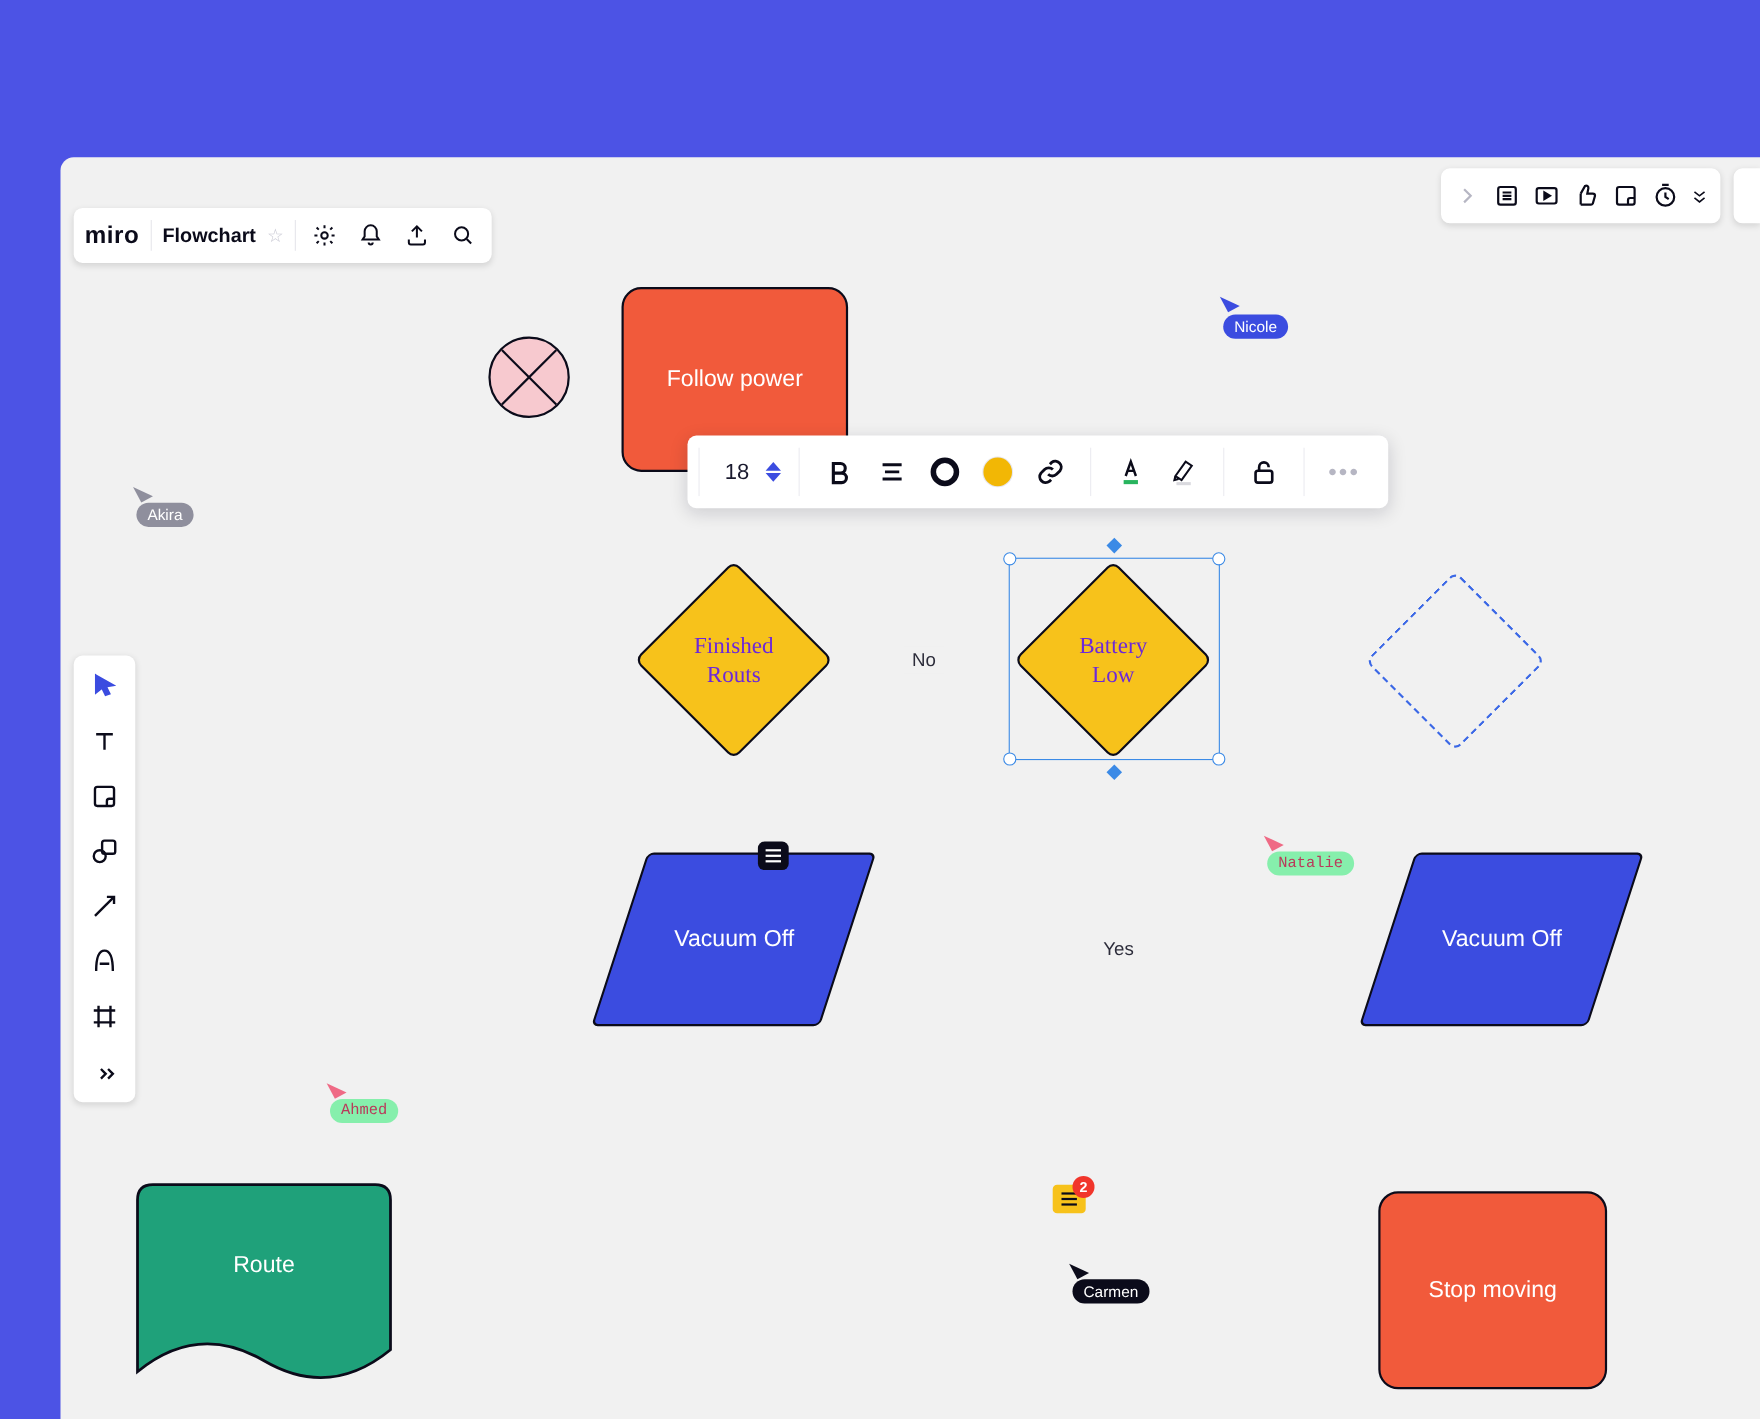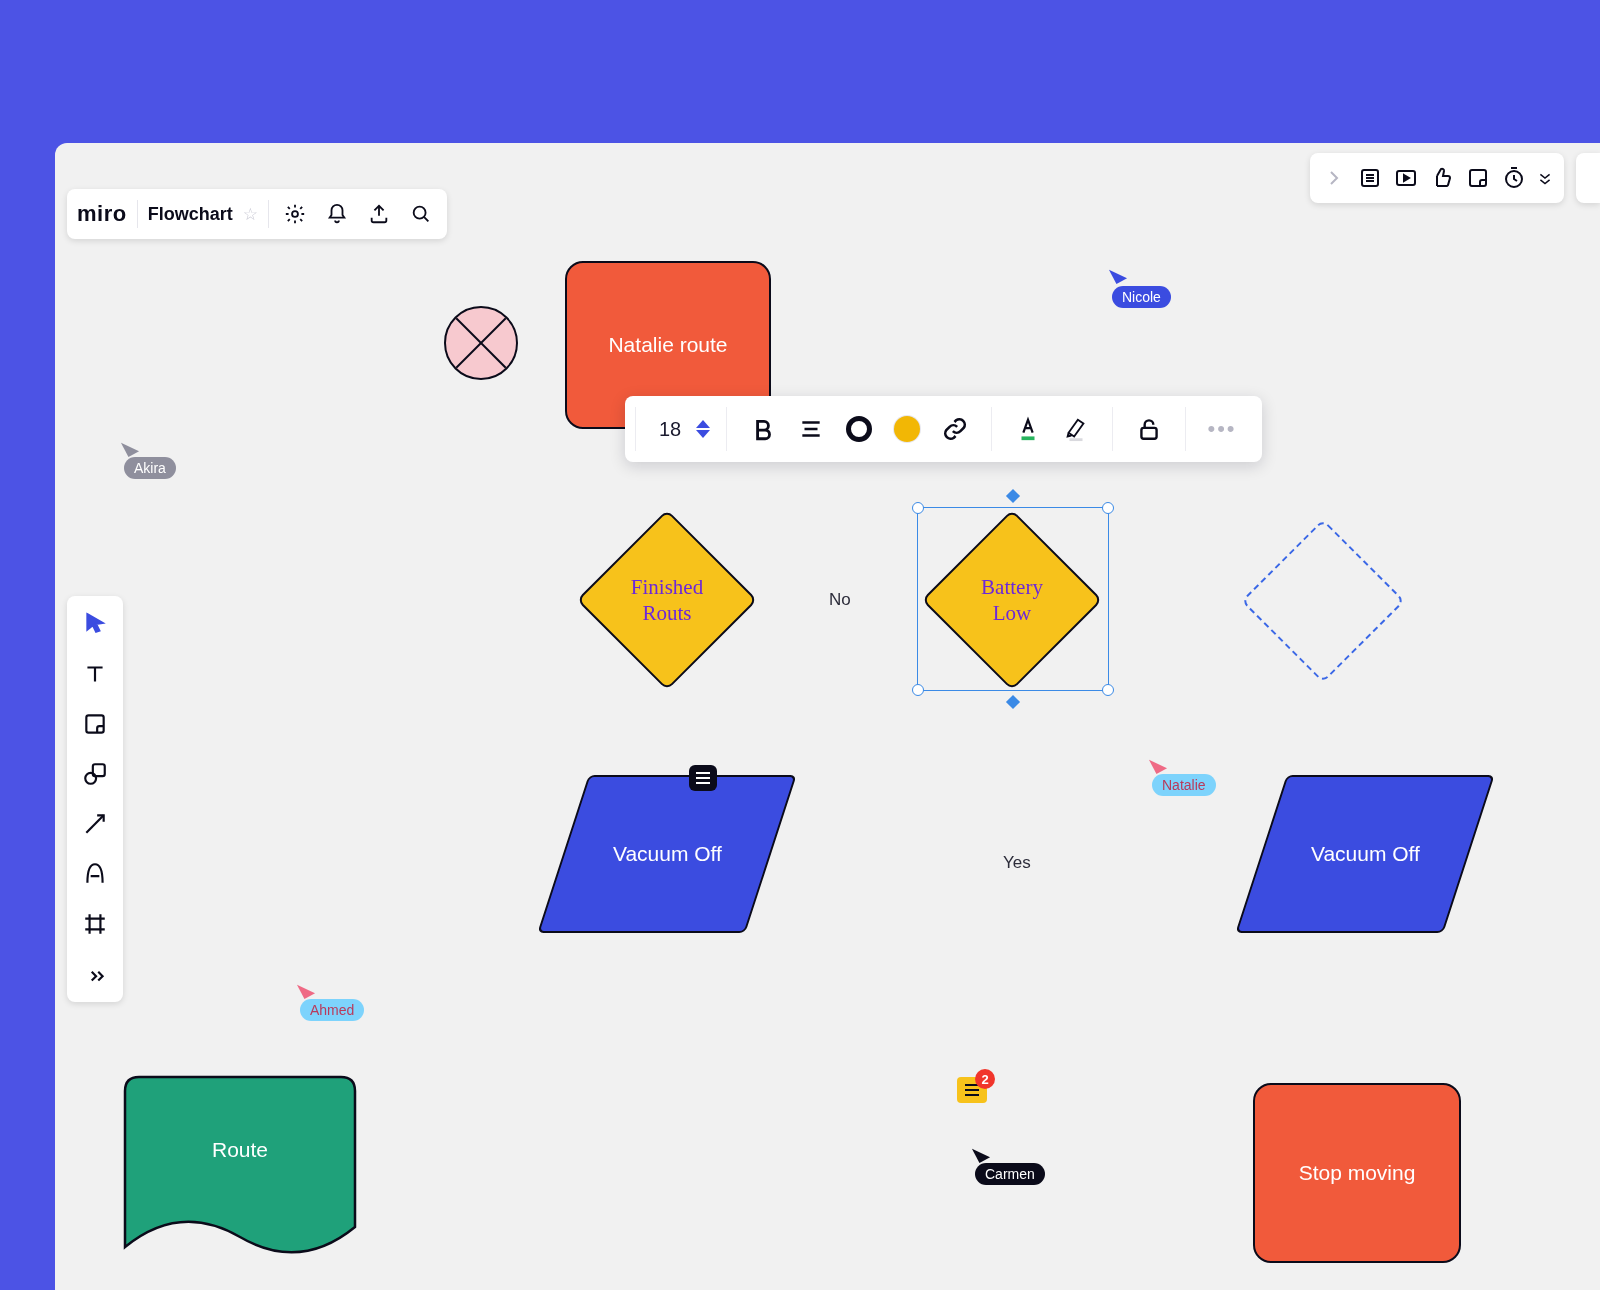--- a/index.html
+++ b/index.html
@@ -60,21 +60,21 @@
   
   .sel { position:absolute; border:1px solid #3b8ae6; }
   .handle { position:absolute; width:12px; height:12px; background:#fff; border:1px solid #3b8ae6; border-radius:50%; transform:translate(-50%,-50%); }
   .mid-handle { position:absolute; width:10px; height:10px; background:#3b8ae6; transform:translate(-50%,-50%) rotate(45deg); }
 
   
   .presence { position:absolute; display:flex; align-items:center; gap:6px; }
   .presence .ptr { width:0; height:0; border-left:0 solid transparent; border-right:12px solid transparent; border-bottom:16px solid currentColor; transform: rotate(-28deg); }
   .presence .tag { font-size:14px; padding:3px 10px; border-radius:12px; color:#fff; }
   .p-gray { color:#8f8f9d; } .p-gray .tag { background:#8f8f9d; }
-  .p-pink { color:#ef6a85; } .p-pink .tag { background:#7dd3fc; color:#b93a5b; }
+  .p-pink { color:#ef6a85; } .p-pink .tag { background:#86efac; color:#b93a5b;font-family:Liberation Mono, monospace; }
   .p-blue { color:#3b4ce0; } .p-blue .tag { background:#3b4ce0; }
   .p-dark { color:#0b0b1a; } .p-dark .tag { background:#0b0b1a; }
   .presence.col { flex-direction:column; align-items: flex-start; gap:2px;}
   .edge-label { position:absolute; background:#f1f1f1; padding:2px 8px; color:#2c2c3a; font-size:17px; }
 
   
   .comment-pin { position:absolute; width:28px; height:26px; background:#0b0b1a; border-radius:6px; display:flex; align-items:center; justify-content:center; }
   .comment-pin::after { content:''; position:absolute; bottom:-6px; left:50%; transform:translateX(-50%); border:6px solid transparent; border-top-color:#0b0b1a; }
   .comment-pin .l { width:14px; height:2px; background:#fff; box-shadow: 0 -5px 0 #fff, 0 5px 0 #fff; }
   .sticky-note { position:absolute; display:flex; }
@@ -126,21 +126,21 @@
     <path d="M 1302 800 L 1302 936" stroke="#0b0b1a" stroke-width="2" fill="none" marker-end="url(#ah)"></path>
 
     <path d="M 0 1020 L 65 1020" stroke="#0b0b1a" stroke-width="2" fill="none" marker-end="url(#ah)"></path>
   </svg>
 
   <div class="sum" style="left:389px; top:163px;">
       <div class="c"></div>
     </div>
 
   <div class="rect" style="left:510px; top:118px; width:206px; height:168px;">
-    <span class="shape-label">Natalie route</span>
+    <span class="shape-label">Follow power</span>
   </div>
 
   <div class="diamond" style="left:548px; top:393px; width:128px; height:128px;">
     <div class="inner"></div>
     <span class="shape-label">Finished
 Routs</span>
   </div>
 
   <div class="diamond" style="left:893px; top:393px; width:128px; height:128px;">
     <div class="inner"></div>

